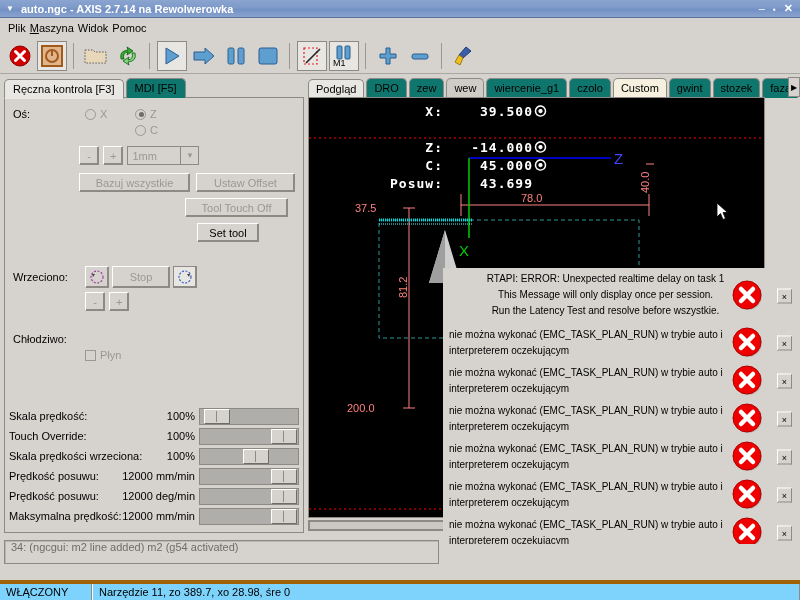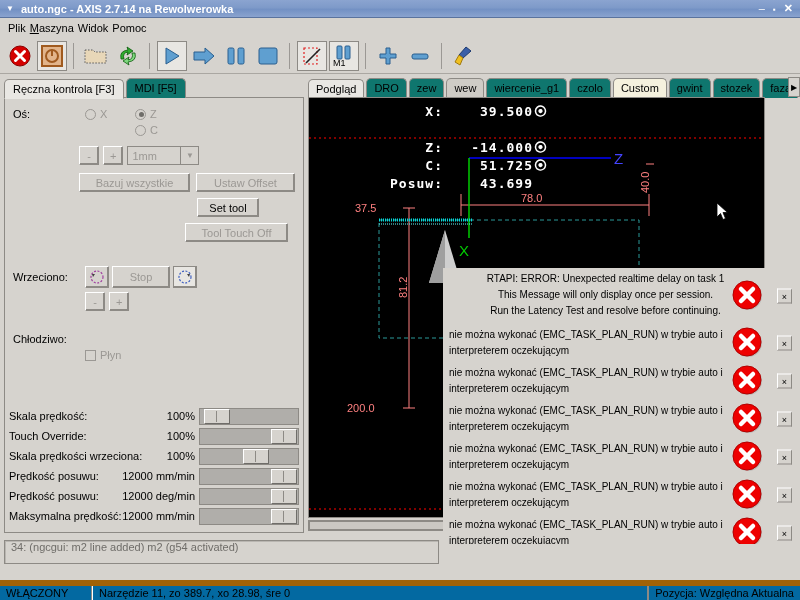--- a/index.html
+++ b/index.html
@@ -237,22 +237,22 @@
     box-shadow: inset 1px 1px 0 #b9b6b1;
     padding: 0 6px;
     font-size: 11px; color: #6f6d69;
     overflow:hidden; white-space:nowrap;
   }
 
   
   .statusbar {
     position:absolute; left:0; bottom:0; width: 800px; height: 20px;
     display:flex; align-items:stretch;
-    background:#0369a1;
-    border-top:6px solid #a16207;
+    background:#7dd3fc;
+    border-top:4px solid #a16207;
   }
   .sb-cell {
     display:flex; align-items:center;
     padding: 0 6px;
     font-size: 11px; color:#000;
     border-right: 1px solid #8d8a85;
     border-left: 1px solid #fff;
   }
   .sb-cell.first { border-left:none; }
   .sb-grow { flex:1; }
@@ -423,25 +423,25 @@
             <span class="val">1mm</span>
             <span class="arrow">▼</span>
           </span>
         </div>
 
         <div class="row" style="margin-top:8px; padding-left:66px;">
           <span class="btn dim" style="width:112px;">Bazuj wszystkie</span>
           <span style="width:6px"></span>
           <span class="btn dim" style="width:100px;">Ustaw Offset</span>
         </div>
+        <div class="row" style="margin-top:6px; padding-left:172px;">
+          <span class="btn dim" style="width:103px;">Tool Touch Off</span>
+        </div>
         <div class="row" style="margin-top:6px; padding-left:184px;">
           <span class="btn" style="width:62px;">Set tool</span>
-        </div>
-        <div class="row" style="margin-top:6px; padding-left:172px;">
-          <span class="btn dim" style="width:103px;">Tool Touch Off</span>
         </div>
 
         <div class="row" style="margin-top:24px;">
           <span class="lbl" style="width:72px;">Wrzeciono:</span>
           <span class="btn sm" style="width:24px;height:22px;padding:0;">
             <svg width="16" height="16" viewBox="0 0 16 16">
               <circle cx="8" cy="8" r="6" fill="none" stroke="#a040a0" stroke-width="1.2" stroke-dasharray="2 1.5"></circle>
               <path d="M3 5 L6 5 L4 8 Z" fill="#404040"></path>
             </svg>
           </span>
@@ -584,21 +584,21 @@
             <span class="drohome">⦿</span>
           </div>
           <div style="height:18px;"></div>
           <div class="droline">
             <span class="drolab">Z:</span>
             <span class="droval">-14.000</span>
             <span class="drohome">⦿</span>
           </div>
           <div class="droline">
             <span class="drolab">C:</span>
-            <span class="droval">51.725</span>
+            <span class="droval">45.000</span>
             <span class="drohome">⦿</span>
           </div>
           <div class="droline">
             <span class="drolab">Posuw:</span>
             <span class="droval">43.699</span>
             <span class="drohome"></span>
           </div>
         </div>
 
         <svg class="mouse-cursor" viewBox="0 0 12 19">
@@ -611,21 +611,21 @@
       </div>
 
     </div>
 
     <div class="errpane" style="top:192px; left:443px; height:276px;">
 
       <div class="errblock" style="min-height:56px;">
         <div class="errtext" style="text-align:center; padding-left:26px;">
           <div>RTAPI: ERROR: Unexpected realtime delay on task 1</div>
           <div>This Message will only display once per session.</div>
-          <div>Run the Latency Test and resolve before continuing.</div>
+          <div>Run the Latency Test and resolve before wszystkie.</div>
         </div>
         <svg class="errclose-icon" viewBox="0 0 34 34">
           <circle cx="16" cy="17" r="14" fill="#999" opacity="0.45"></circle>
           <circle cx="15" cy="16" r="14" fill="#ee0000" stroke="#b00000" stroke-width="1"></circle>
           <path d="M9 10 L21 22 M21 10 L9 22" stroke="#fff" stroke-width="4.5" stroke-linecap="round"></path>
         </svg>
         <div class="errclose-btn">×</div>
       </div>
 
       <div class="errblock">
@@ -708,16 +708,15 @@
 
     </div>
 
   </div>
 
   <div class="gcodebox">34: (ngcgui: m2 line added) m2 (g54 activated)</div>
 
   <div class="statusbar">
     <div class="sb-cell first" style="width:92px;">WŁĄCZONY</div>
     <div class="sb-cell sb-grow">Narzędzie 11, zo 389.7, xo 28.98, śre 0</div>
-    <div class="sb-cell last">Pozycja: Względna Aktualna</div>
   </div>
 
 </div>
 
 </body></html>

